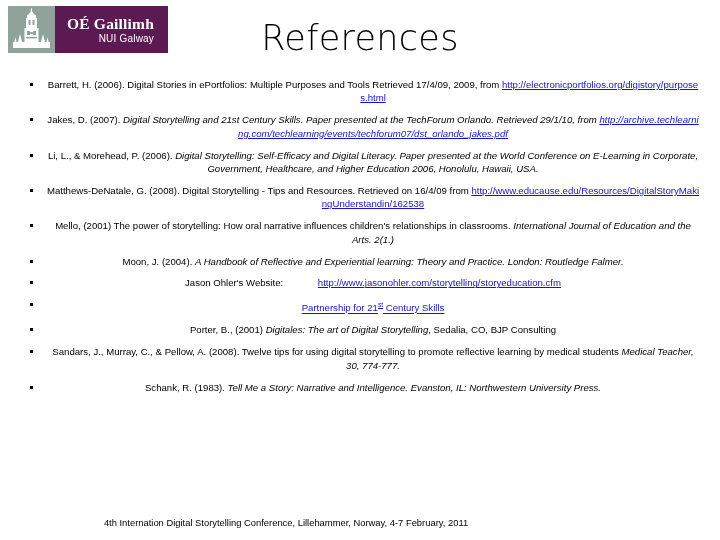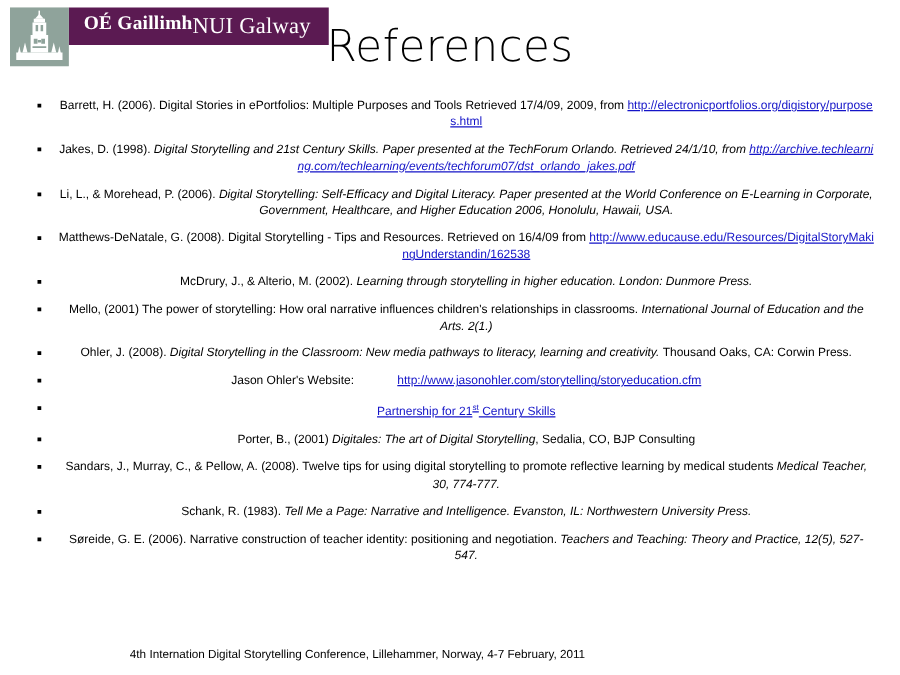--- a/index.html
+++ b/index.html
@@ -35,39 +35,39 @@
     height: 47px;
     background: #8fa39b;
     position: relative;
     overflow: hidden;
   }
   .logo-crest svg { display: block; }
   .logo-word {
     background: #5b1a52;
     padding: 4px 14px 4px 12px;
     display: flex;
-    flex-direction: row;
+    flex-direction: column;
     justify-content: center;
     box-sizing: border-box;
-    height: 30px;
+    height: 47px;
     min-width: 108px;
   }
   .logo-line1 {
     color: #ffffff;
     font-family: "Liberation Serif", serif;
     font-size: 15.5px;
     font-weight: bold;
     line-height: 1.15;
     letter-spacing: 0.2px;
     white-space: nowrap;
   }
   .logo-line2 {
     color: #ffffff;
-    font-family: Liberation Serif, serif;
-    font-size: 18px;
+    font-family: Liberation Sans, sans-serif;
+    font-size: 10px;
     font-weight: normal;
     line-height: 1.15;
     letter-spacing: 0.2px;
     white-space: nowrap;
     text-align: right;
   }
 
   
   .title {
     position: absolute;
@@ -165,29 +165,27 @@
     <div class="logo-word">
       <div class="logo-line1">OÉ Gaillimh</div>
       <div class="logo-line2">NUI Galway</div>
     </div>
   </div>
 
   <div class="title">References</div>
 
   <div class="refs" id="refs-container">
       <div class="ref-item"><span>Barrett, H. (2006).  Digital Stories in ePortfolios: Multiple Purposes and Tools Retrieved 17/4/09, 2009, from </span><a class="ref-link" href="#" style="color: rgb(20, 20, 200);">http://electronicportfolios.org/digistory/purposes.html</a></div>
-      <div class="ref-item"><span>Jakes, D. (1998). </span><i>Digital Storytelling and 21st Century Skills. Paper presented at the TechForum Orlando. Retrieved 24/1/10, from </i><a class="ref-link italic" href="#" style="color: rgb(20, 20, 200);">http://archive.techlearning.com/techlearning/events/techforum07/dst_orlando_jakes.pdf</a></div>
+      <div class="ref-item"><span>Jakes, D. (2007). </span><i>Digital Storytelling and 21st Century Skills. Paper presented at the TechForum Orlando. Retrieved 29/1/10, from </i><a class="ref-link italic" href="#" style="color: rgb(20, 20, 200);">http://archive.techlearning.com/techlearning/events/techforum07/dst_orlando_jakes.pdf</a></div>
       <div class="ref-item"><span>Li, L., &amp; Morehead, P. (2006). </span><i>Digital Storytelling: Self-Efficacy and Digital Literacy. Paper presented at the World Conference on E-Learning in Corporate, Government, Healthcare, and Higher Education 2006, Honolulu, Hawaii, USA.</i></div>
       <div class="ref-item"><span>Matthews-DeNatale, G. (2008). Digital Storytelling - Tips and Resources.  Retrieved on 16/4/09 from </span><a class="ref-link" href="#" style="color: rgb(20, 20, 200);">http://www.educause.edu/Resources/DigitalStoryMakingUnderstandin/162538</a></div>
-      <div class="ref-item"><span>McDrury, J., &amp; Alterio, M. (2002). </span><i>Learning through storytelling in higher education. London: Dunmore Press.</i></div>
       <div class="ref-item"><span>Mello, (2001) The power of storytelling: How oral narrative influences children's relationships in classrooms.  </span><i>International Journal of Education and the Arts. </i><i>2(1.)</i></div>
-      <div class="ref-item"><span>Ohler, J. (2008).  </span><i>Digital Storytelling in the Classroom: New media pathways to literacy, learning and creativity. </i><span>Thousand Oaks, CA: Corwin Press.</span></div>
+      <div class="ref-item"><span>Moon, J. (2004). </span><i>A Handbook of Reflective and Experiential learning: Theory and Practice. London: Routledge Falmer.</i></div>
       <div class="ref-item"><span>Jason Ohler's Website: </span><a class="ref-link" href="#" style="color: rgb(20, 20, 200); padding-left: 32px;">http://www.jasonohler.com/storytelling/storyeducation.cfm</a></div>
       <div class="ref-item"><a class="ref-link" href="#" style="color: rgb(20, 20, 200);">Partnership for 21</a><a class="ref-link sup" href="#" style="color: rgb(20, 20, 200);">st</a><a class="ref-link" href="#" style="color: rgb(20, 20, 200); text-decoration: underline;"> Century Skills</a></div>
       <div class="ref-item"><span>Porter, B., (2001) </span><i>Digitales: The art of Digital Storytelling</i><span>, Sedalia, CO, BJP Consulting</span></div>
       <div class="ref-item"><span>Sandars, J., Murray, C., &amp; Pellow, A. (2008). Twelve tips for using digital storytelling to promote reflective learning by medical students  </span><i>Medical Teacher, 30, 774-777.</i></div>
-      <div class="ref-item"><span>Schank, R. (1983). </span><i>Tell Me a Page: Narrative and Intelligence. Evanston, IL: Northwestern University Press.</i></div>
-      <div class="ref-item"><span>Søreide, G. E. (2006). Narrative construction of teacher identity: positioning and negotiation.  </span><i>Teachers and Teaching: Theory and Practice, 12(5), 527-547.</i></div>
+      <div class="ref-item"><span>Schank, R. (1983). </span><i>Tell Me a Story: Narrative and Intelligence. Evanston, IL: Northwestern University Press.</i></div>
     </div>
 
   <div class="footer">4th Internation Digital Storytelling Conference, Lillehammer, Norway, 4-7 February, 2011</div>
 
 </div>
 
 </body></html>

